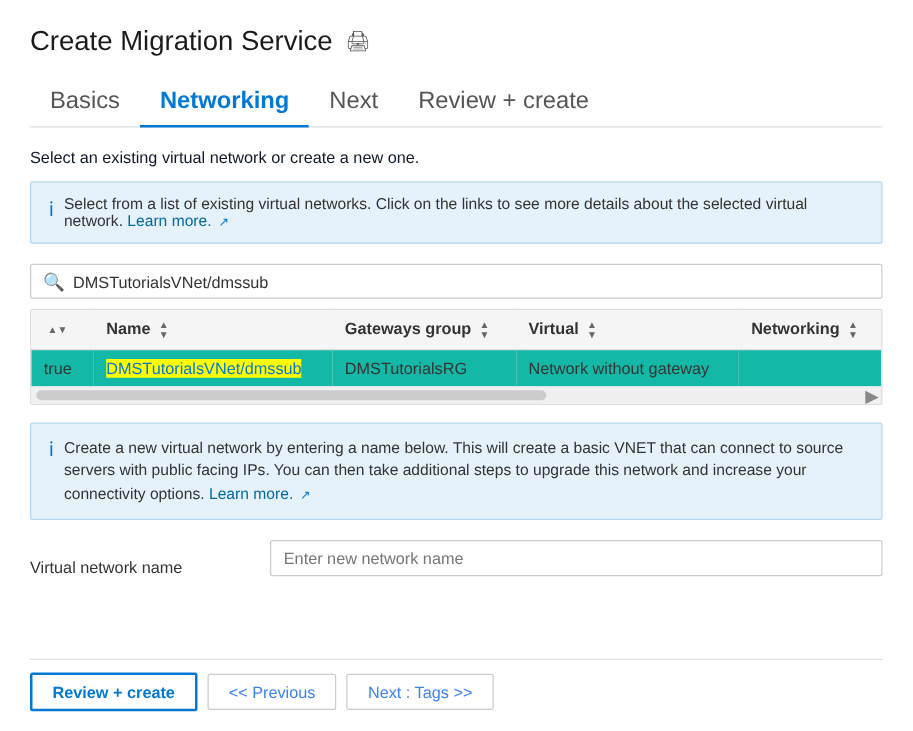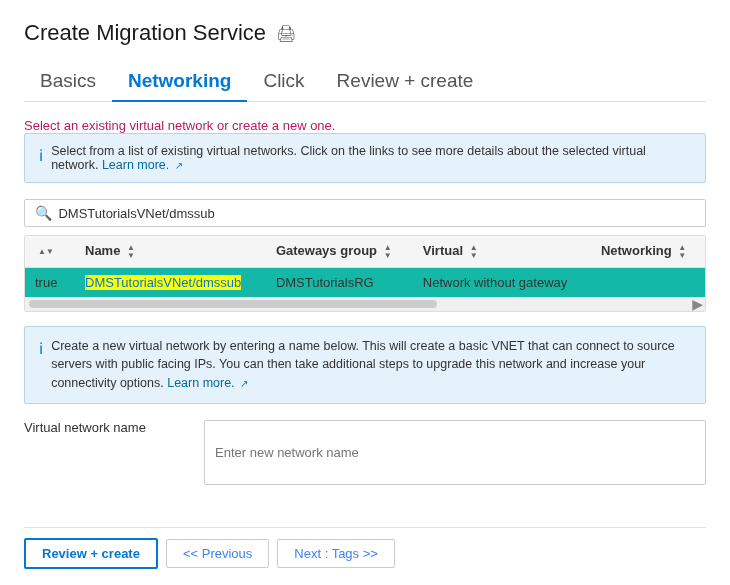--- a/index.html
+++ b/index.html
@@ -41,21 +41,22 @@
       border-bottom: 2px solid transparent;
       margin-bottom: -1px;
     }
     .tab.active {
       color: #0078d4;
       border-bottom: 2px solid #0078d4;
       font-weight: 600;
     }
     .subtitle {
       font-size: 13px;
-      color: #be185d;
+      color: #0f172a;
+      margin-bottom: 12px;
     }
     .info-box {
       background: #e6f2fb;
       border: 1px solid #b3d6f0;
       border-radius: 2px;
       padding: 10px 14px;
       margin-bottom: 16px;
       font-size: 12.5px;
       color: #333;
       display: flex;
@@ -167,33 +168,33 @@
       margin-bottom: 16px;
       font-size: 12.5px;
       color: #333;
       display: flex;
       gap: 8px;
       align-items: flex-start;
       line-height: 1.5;
     }
     .virtual-network-row {
       display: flex;
-      align-items: flex-start;
-      gap: 0;
+      align-items: flex-end;
+      gap: 12px;
       margin-bottom: 21px;
     }
     .vnet-label {
       font-size: 13px;
       color: #333;
       min-width: 180px;
     }
     .vnet-input {
       border: 1px solid #ccc;
       border-radius: 2px;
-      padding: 24px 10px;
+      padding: 6px 10px;
       font-size: 13px;
       color: #888;
       flex: 1;
       outline: none;
     }
     .footer {
       display: flex;
       gap: 8px;
       align-items: center;
       padding-top: 10px;
@@ -225,21 +226,21 @@
 <div class="page-container">
 
   <div class="page-title">
     <span>Create Migration Service</span>
     <span style="cursor:pointer;font-size:16px;color:#555;">🖨</span>
   </div>
 
   <div class="tabs">
     <div class="tab">Basics</div>
     <div class="tab active">Networking</div>
-    <div class="tab">Click</div>
+    <div class="tab">Next</div>
     <div class="tab">Review + create</div>
   </div>
 
   <div class="subtitle">Select an existing virtual network or create a new one.</div>
 
   <div class="info-box">
     <span class="info-box-icon">ℹ</span>
     <div>
       <span>Select from a list of existing virtual networks. Click on the links to see more details about the selected virtual network.</span>
       <a class="info-link">Learn more.</a>

